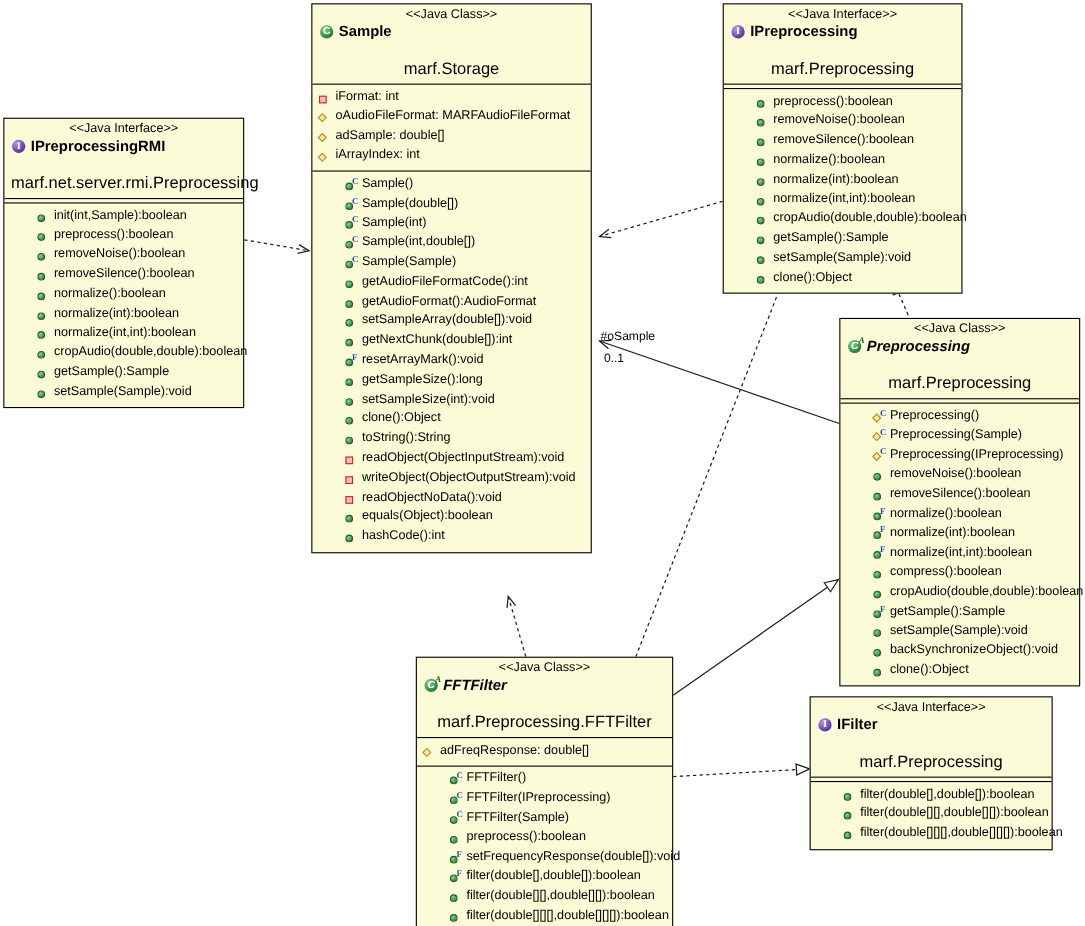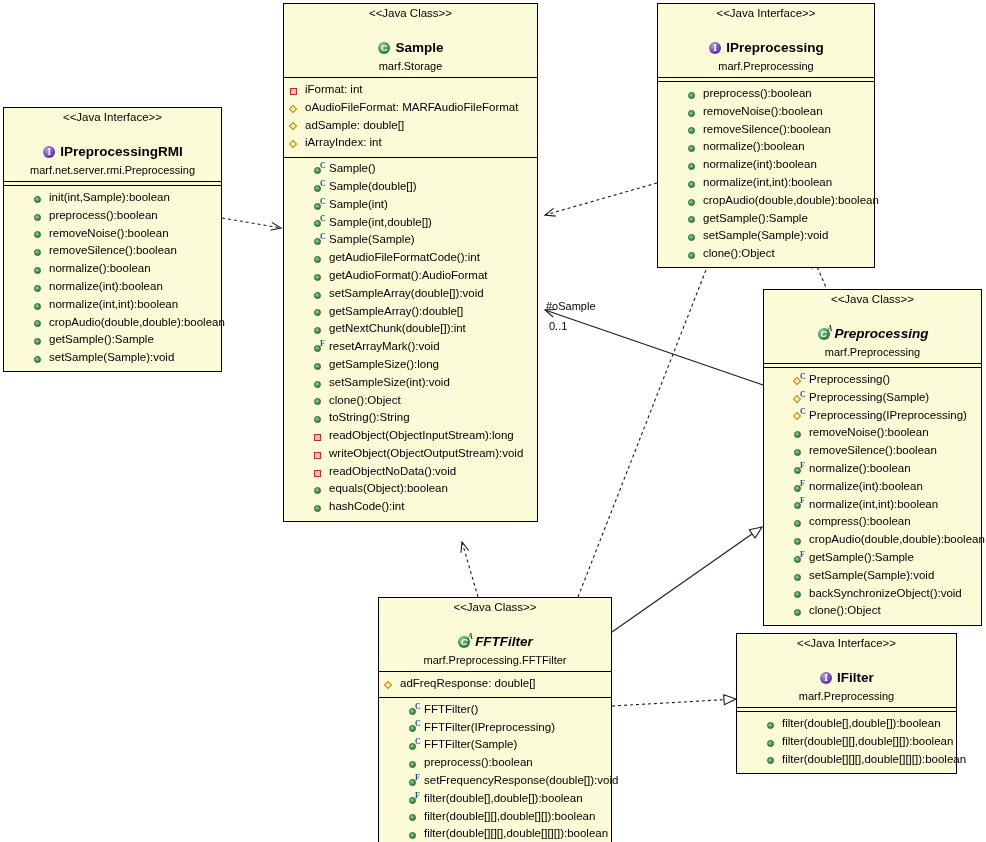--- a/index.html
+++ b/index.html
@@ -43,30 +43,30 @@
     border-bottom: 1px solid #000000;
   }
   .stereotype {
     font-size: 11.5px;
     white-space: nowrap;
   }
   .nameline {
     font-size: 13.5px;
     font-weight: bold;
     white-space: nowrap;
-    margin-top: 19px;
+    margin-top: 0;
     display: flex;
     align-items: center;
-    justify-content: center;
+    justify-content: flex-start;
     gap: 3px;
   }
   .nameline.italic { font-style: italic; }
   .pkg {
-    font-size: 11px;
-    margin-top: 5px;
+    font-size: 15px;
+    margin-top: 18px;
     white-space: nowrap;
   }
   .compartment {
     padding: 3px 0 4px 0;
     border-bottom: 1px solid #000000;
   }
   .compartment:last-child { border-bottom: none; padding-left: 24px; }
   .compartment.empty-sep {
     padding: 0;
     height: 3px;
@@ -328,26 +328,20 @@
       <div class="member">
           <span class="ico">
             <span class="disc pub"></span>
           </span>
           <span class="txt">setSampleArray(double[]):void</span>
         </div>
       <div class="member">
           <span class="ico">
             <span class="disc pub"></span>
           </span>
-          <span class="txt">getSampleArray():double[]</span>
-        </div>
-      <div class="member">
-          <span class="ico">
-            <span class="disc pub"></span>
-          </span>
           <span class="txt">getNextChunk(double[]):int</span>
         </div>
       <div class="member">
           <span class="ico">
             <span class="disc pub"></span>
             <span class="sup">F</span>
           </span>
           <span class="txt">resetArrayMark():void</span>
         </div>
       <div class="member">
@@ -371,21 +365,21 @@
       <div class="member">
           <span class="ico">
             <span class="disc pub"></span>
           </span>
           <span class="txt">toString():String</span>
         </div>
       <div class="member">
           <span class="ico">
             <span class="square"></span>
           </span>
-          <span class="txt">readObject(ObjectInputStream):long</span>
+          <span class="txt">readObject(ObjectInputStream):void</span>
         </div>
       <div class="member">
           <span class="ico">
             <span class="square"></span>
           </span>
           <span class="txt">writeObject(ObjectOutputStream):void</span>
         </div>
       <div class="member">
           <span class="ico">
             <span class="square"></span>

